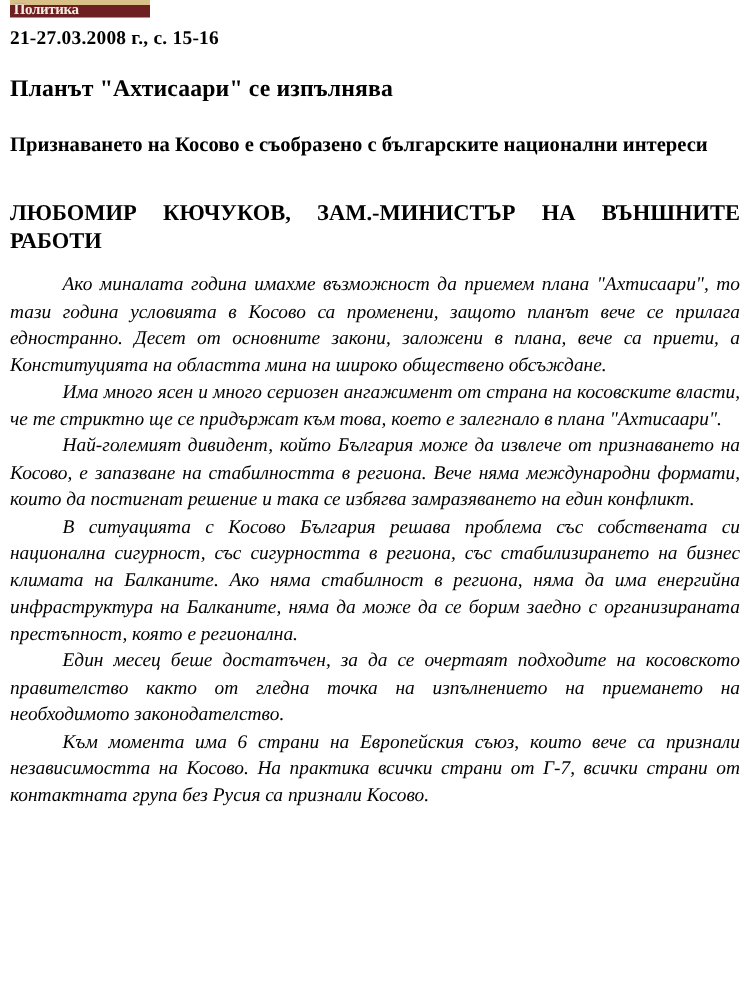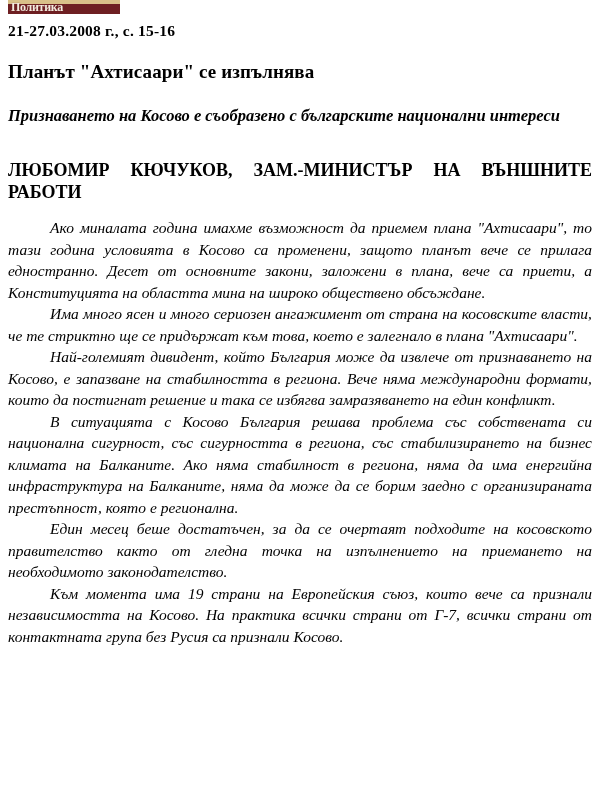--- a/index.html
+++ b/index.html
@@ -81,21 +81,20 @@
     font-size: 19px;
     line-height: 24px;
     letter-spacing: 0.1px;
   }
 
   
   .subhead {
     margin: 20px 0 0 0;
     font-family: "Liberation Serif", "DejaVu Serif", serif;
     font-weight: bold;
-    font-style: italic;
     font-size: 16.5px;
     line-height: 23px;
     text-align: justify;
     text-align-last: left;
   }
 
   
   .byline {
     margin: 32px 0 0 0;
     font-family: "Liberation Serif", "DejaVu Serif", serif;
@@ -140,16 +139,16 @@
   <h2 class="subhead">Признаването на Косово е съобразено с българските национални интереси</h2>
 
   <div class="byline">ЛЮБОМИР КЮЧУКОВ, ЗАМ.-МИНИСТЪР НА ВЪНШНИТЕ РАБОТИ</div>
 
   <div class="body-copy">
     <p>Ако миналата година имахме възможност да приемем плана "Ахтисаари", то тази година условията в Косово са променени, защото планът вече се прилага едностранно. Десет от основните закони, заложени в плана, вече са приети, а Конституцията на областта мина на широко обществено обсъждане.</p>
     <p>Има много ясен и много сериозен ангажимент от страна на косовските власти, че те стриктно ще се придържат към това, което е залегнало в плана "Ахтисаари".</p>
     <p>Най-големият дивидент, който България може да извлече от признаването на Косово, е запазване на стабилността в региона. Вече няма международни формати, които да постигнат решение и така се избягва замразяването на един конфликт.</p>
     <p>В ситуацията с Косово България решава проблема със собствената си национална сигурност, със сигурността в региона, със стабилизирането на бизнес климата на Балканите. Ако няма стабилност в региона, няма да има енергийна инфраструктура на Балканите, няма да може да се борим заедно с организираната престъпност, която е регионална.</p>
     <p>Един месец беше достатъчен, за да се очертаят подходите на косовското правителство както от гледна точка на изпълнението на приемането на необходимото законодателство.</p>
-    <p>Към момента има 19 страни на Европейския съюз, които вече са признали независимостта на Косово. На практика всички страни от Г-7, всички страни от контактната група без Русия са признали Косово.</p>
+    <p>Към момента има 6 страни на Европейския съюз, които вече са признали независимостта на Косово. На практика всички страни от Г-7, всички страни от контактната група без Русия са признали Косово.</p>
   </div>
 
 </div>
 
 </body></html>

